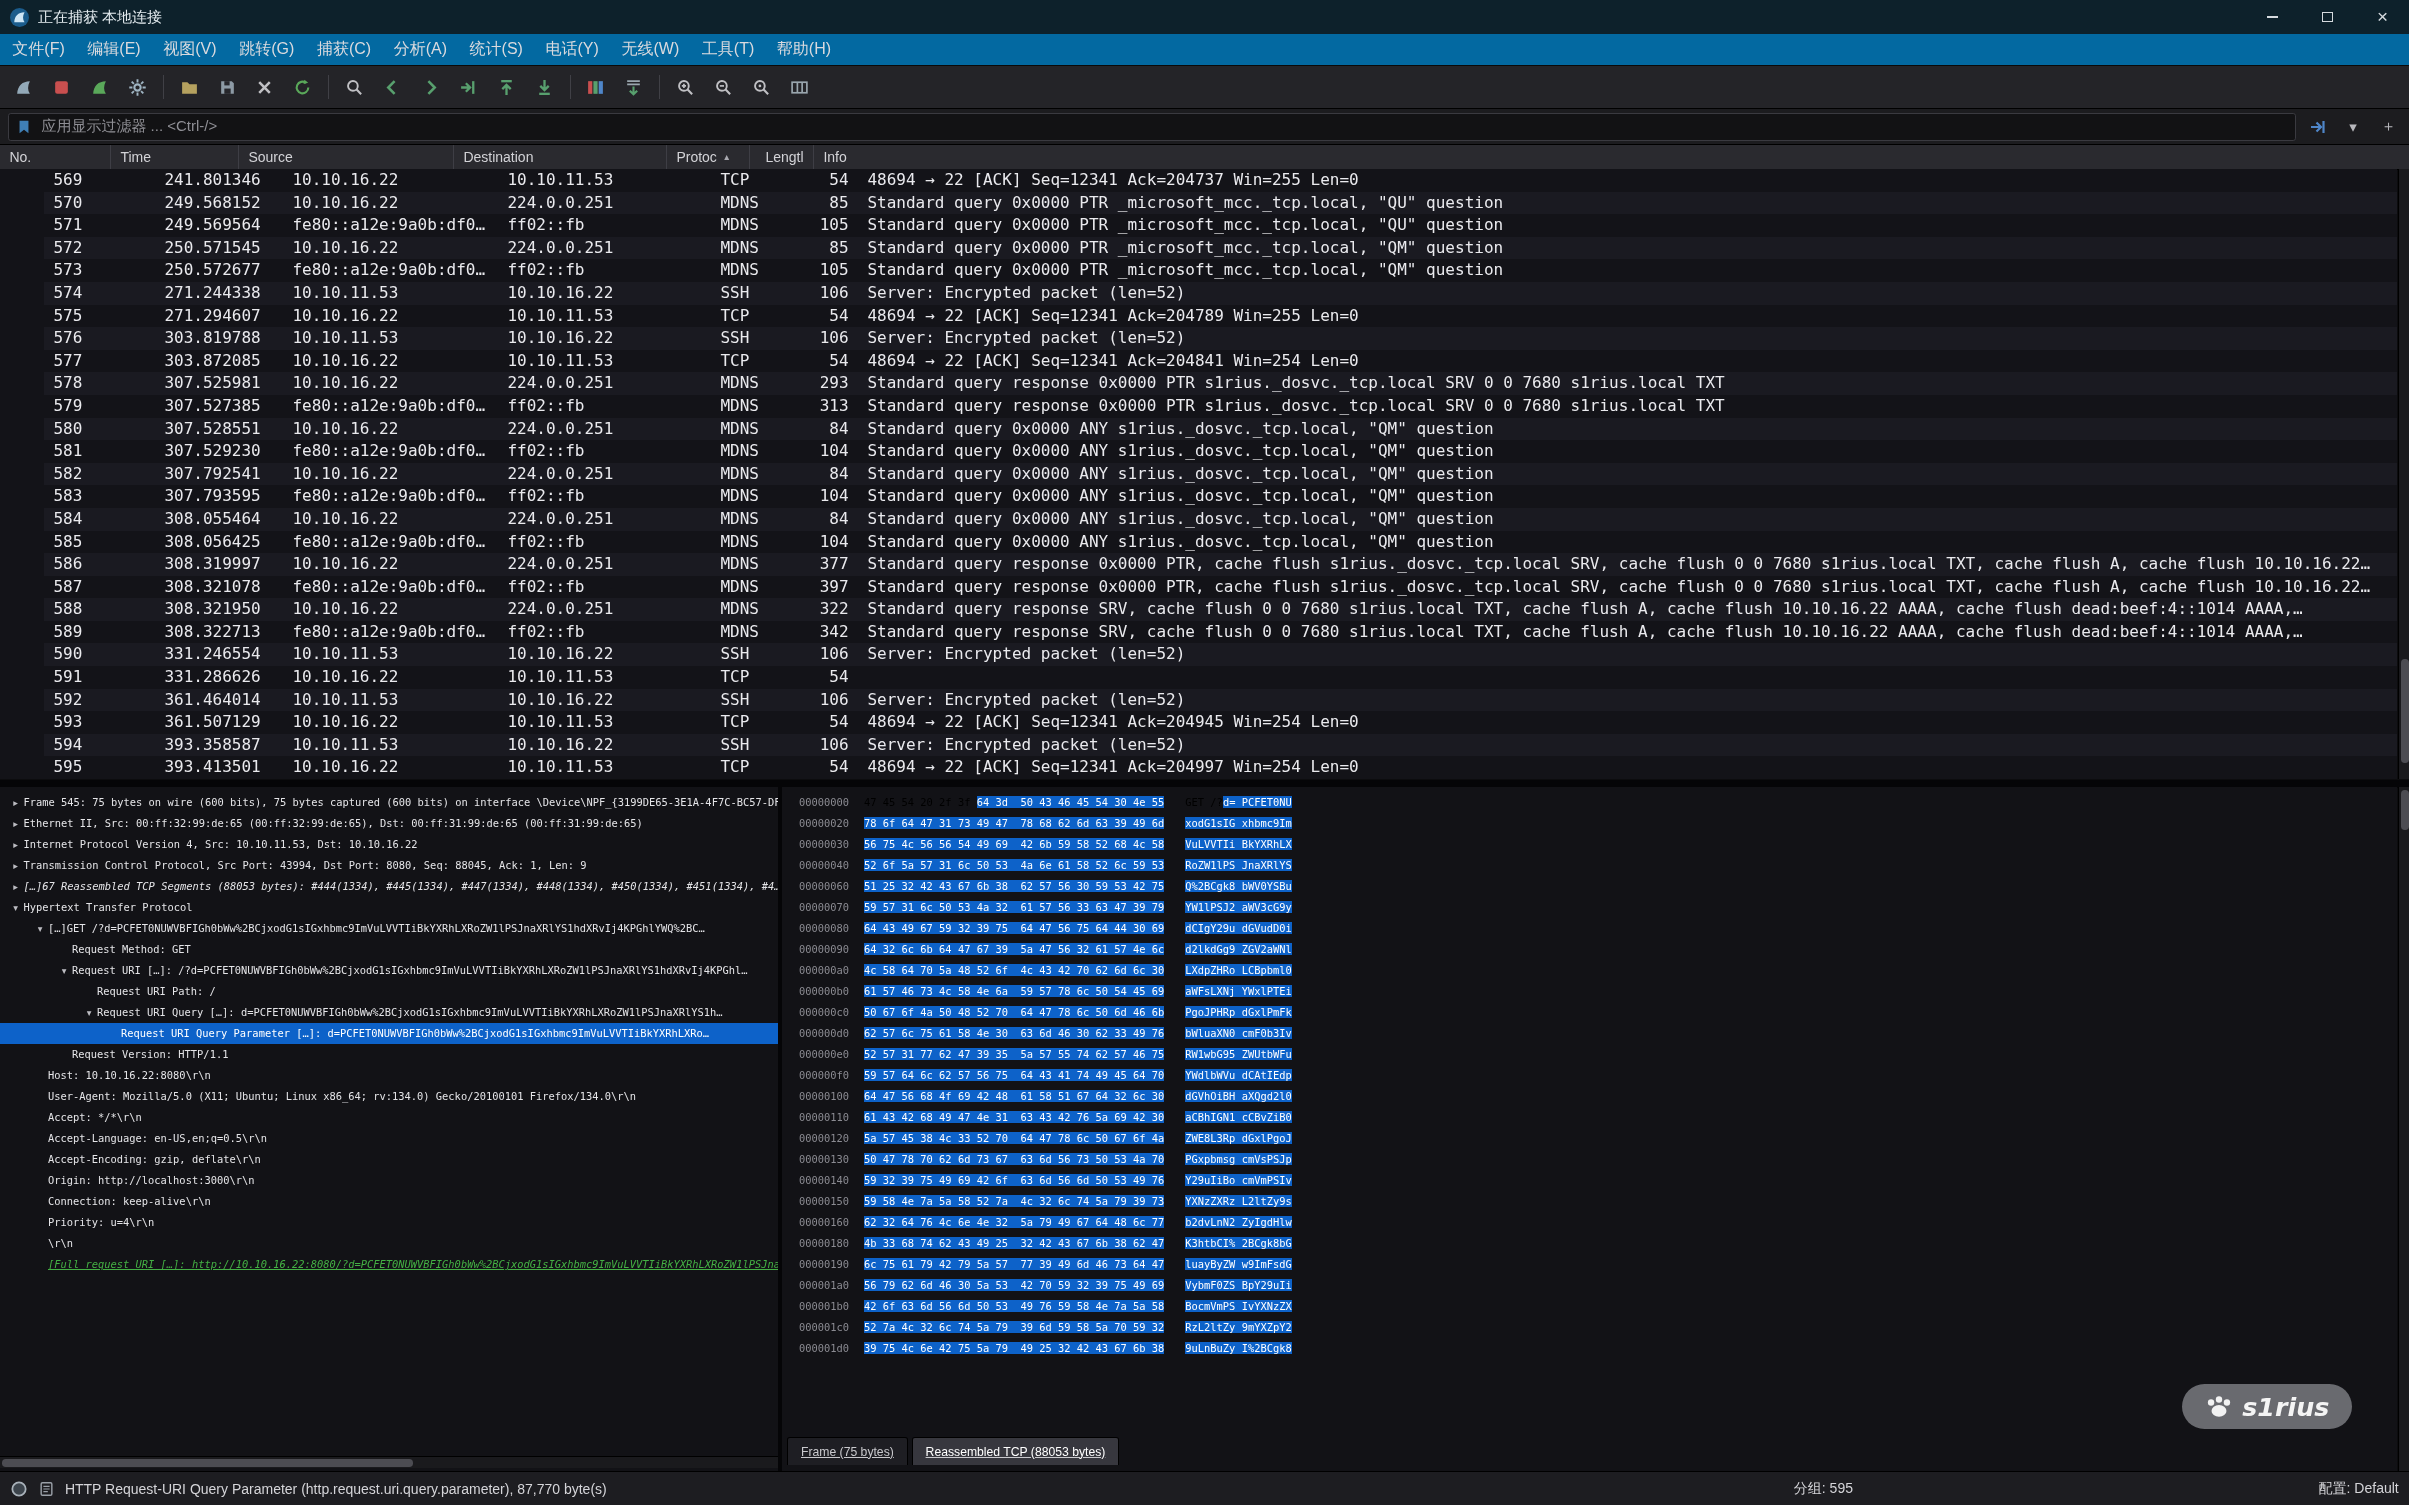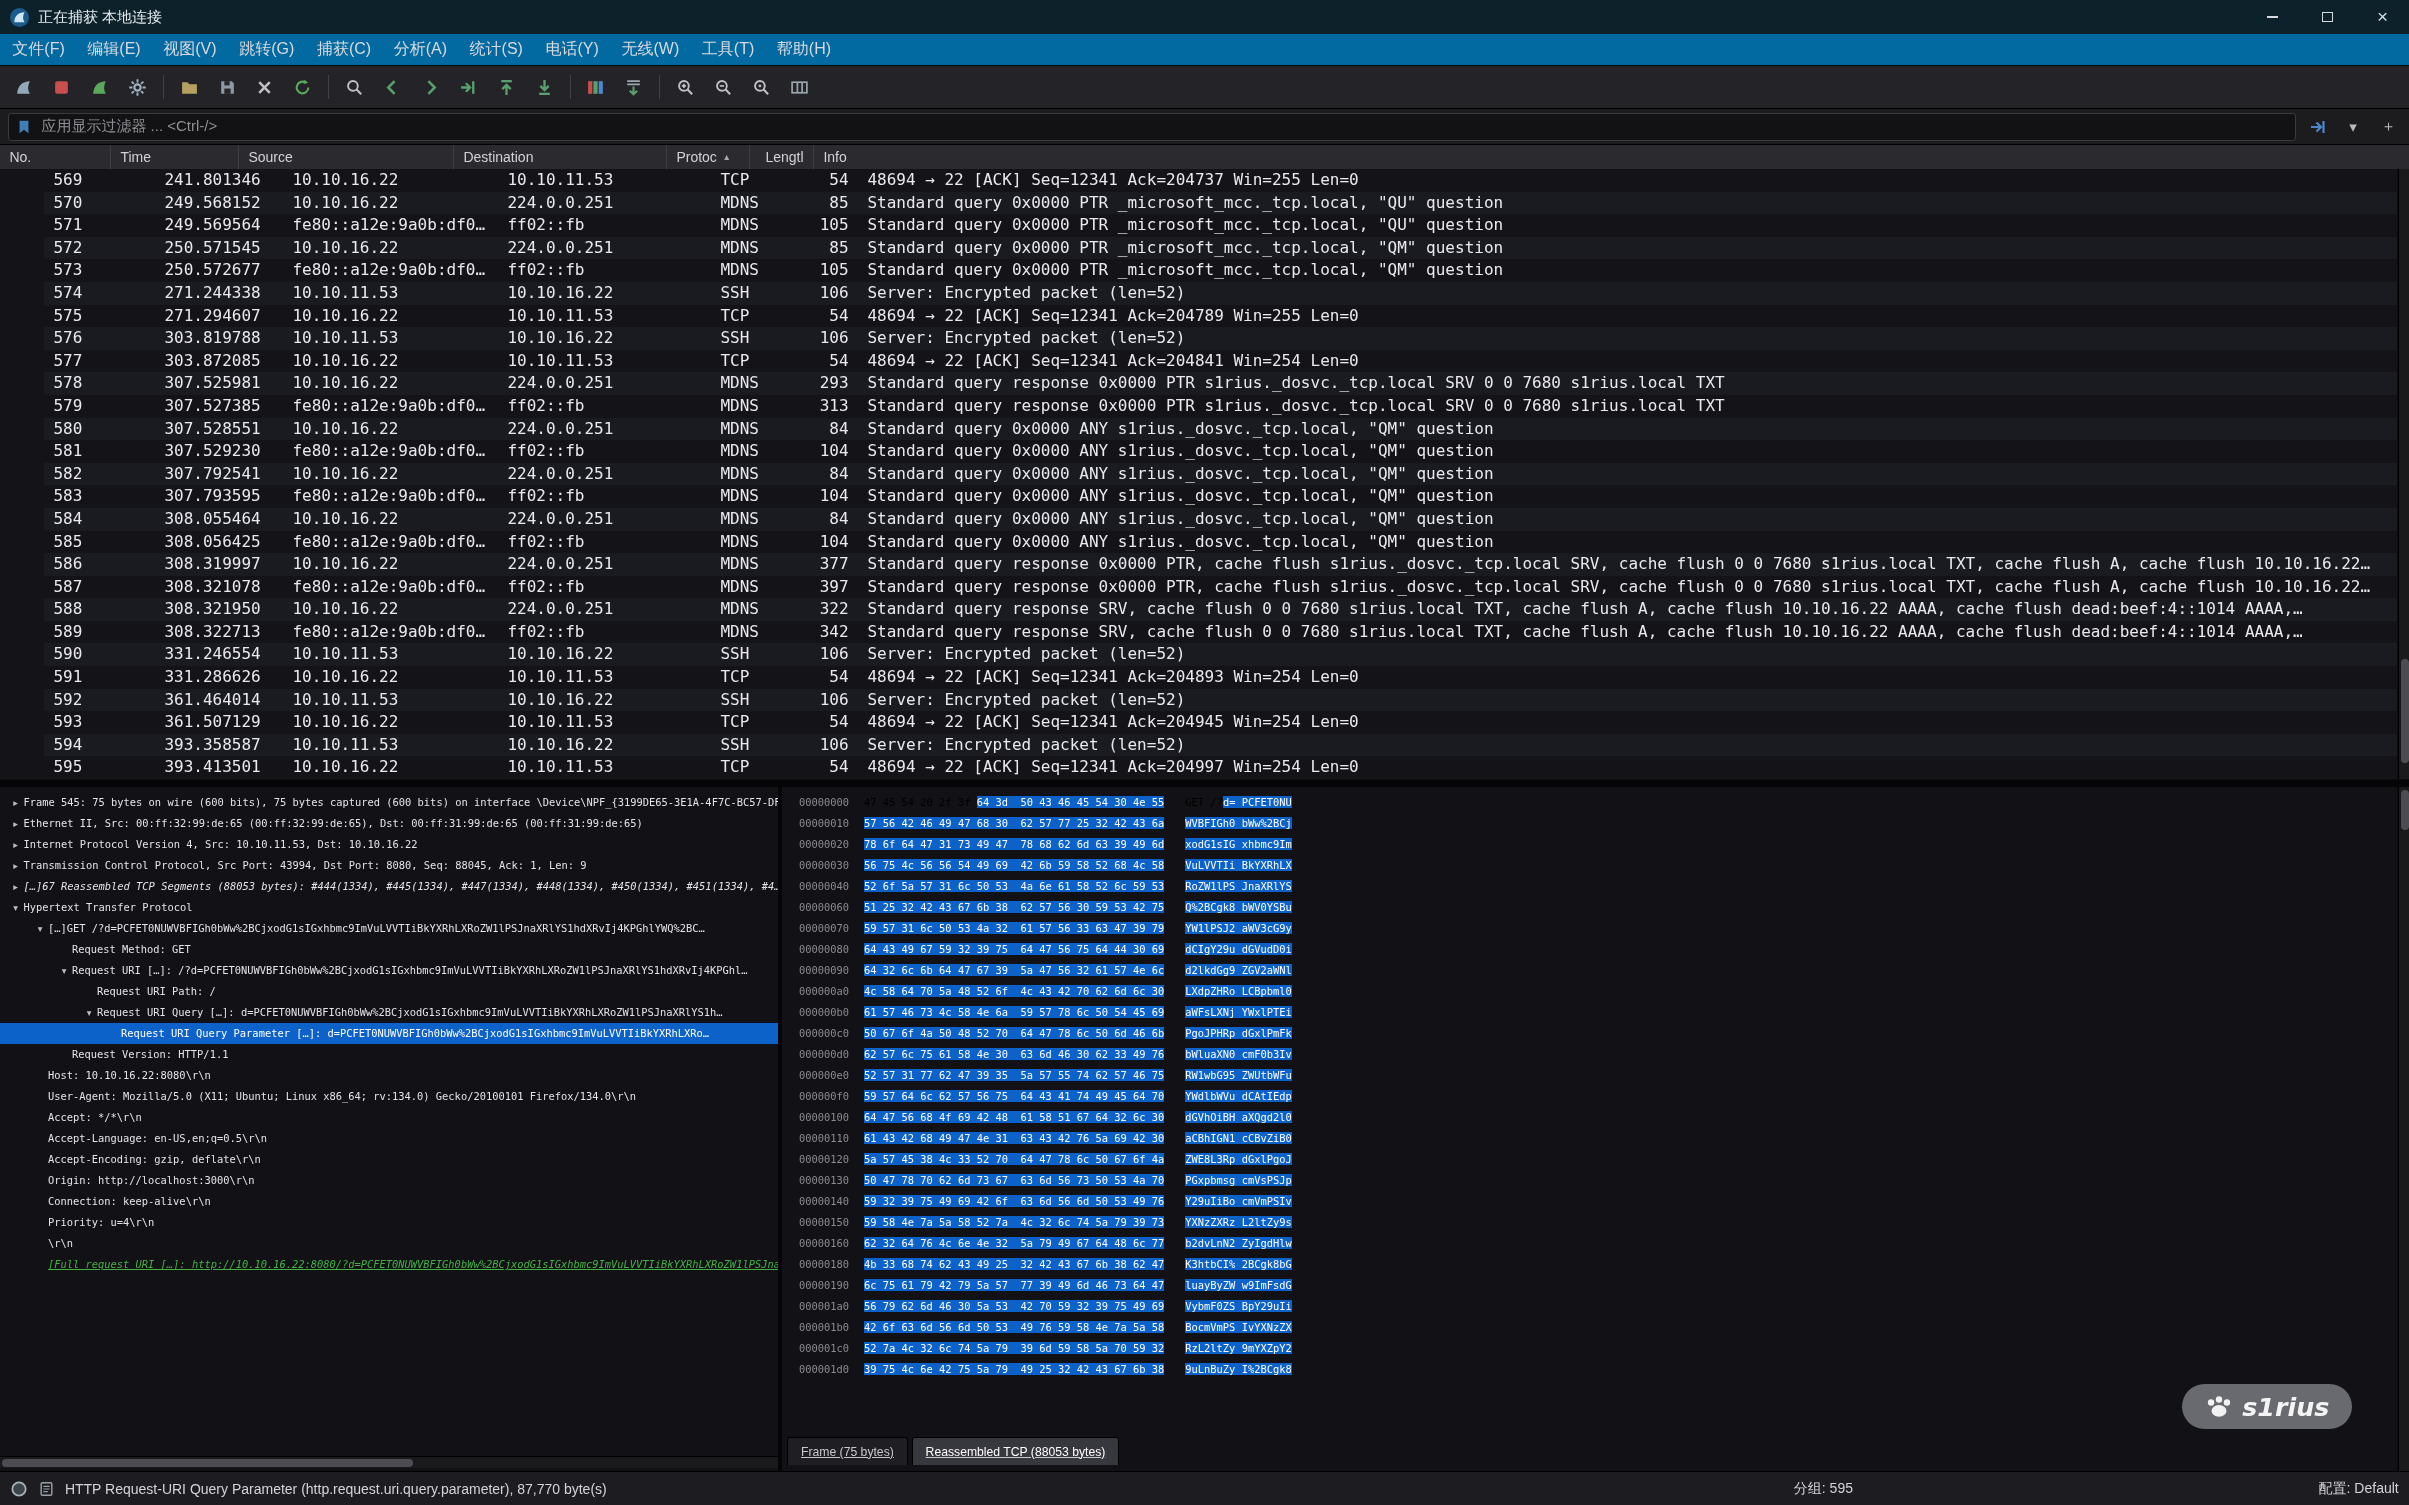--- a/index.html
+++ b/index.html
@@ -528,21 +528,20 @@
       <span class="c5">106</span>
       <span class="c6">Server: Encrypted packet (len=52)</span>
     </div>
     <div class="pl-row">
       <span class="c0">591</span>
       <span class="c1">331.286626</span>
       <span class="c2">10.10.16.22</span>
       <span class="c3">10.10.11.53</span>
       <span class="c4">TCP</span>
       <span class="c5">54</span>
-      <span class="c6">48694 → 22 [ACK] Seq=12341 Ack=204893 Win=254 Len=0</span>
     </div>
     <div class="pl-row alt">
       <span class="c0">592</span>
       <span class="c1">361.464014</span>
       <span class="c2">10.10.11.53</span>
       <span class="c3">10.10.16.22</span>
       <span class="c4">SSH</span>
       <span class="c5">106</span>
       <span class="c6">Server: Encrypted packet (len=52)</span>
     </div>
@@ -675,21 +674,20 @@
     </div>
   </div>
 <div class="hscroll">
   <div class="hthumb" style="left:1.9px;width:411px;"></div>
 </div>
 
 <div class="vdivider"></div>
 
 <div class="bytes">
     <div class="hex-row"><span class="off">00000000</span><span class="hx"><span>47 45 54 20 2f 3f </span><span class="hl">64 3d  50 43 46 45 54 30 4e 55</span></span><span class="as"><span>GET /?</span><span class="hl">d= PCFET0NU</span></span></div>
-    <div class="hex-row"><span class="off">00000010</span><span class="hx"><span class="hl">57 56 42 46 49 47 68 30  62 57 77 25 32 42 43 6a</span></span><span class="as"><span class="hl">WVBFIGh0 bWw%2BCj</span></span></div>
     <div class="hex-row"><span class="off">00000020</span><span class="hx"><span class="hl">78 6f 64 47 31 73 49 47  78 68 62 6d 63 39 49 6d</span></span><span class="as"><span class="hl">xodG1sIG xhbmc9Im</span></span></div>
     <div class="hex-row"><span class="off">00000030</span><span class="hx"><span class="hl">56 75 4c 56 56 54 49 69  42 6b 59 58 52 68 4c 58</span></span><span class="as"><span class="hl">VuLVVTIi BkYXRhLX</span></span></div>
     <div class="hex-row"><span class="off">00000040</span><span class="hx"><span class="hl">52 6f 5a 57 31 6c 50 53  4a 6e 61 58 52 6c 59 53</span></span><span class="as"><span class="hl">RoZW1lPS JnaXRlYS</span></span></div>
     <div class="hex-row"><span class="off">00000060</span><span class="hx"><span class="hl">51 25 32 42 43 67 6b 38  62 57 56 30 59 53 42 75</span></span><span class="as"><span class="hl">Q%2BCgk8 bWV0YSBu</span></span></div>
     <div class="hex-row"><span class="off">00000070</span><span class="hx"><span class="hl">59 57 31 6c 50 53 4a 32  61 57 56 33 63 47 39 79</span></span><span class="as"><span class="hl">YW1lPSJ2 aWV3cG9y</span></span></div>
     <div class="hex-row"><span class="off">00000080</span><span class="hx"><span class="hl">64 43 49 67 59 32 39 75  64 47 56 75 64 44 30 69</span></span><span class="as"><span class="hl">dCIgY29u dGVudD0i</span></span></div>
     <div class="hex-row"><span class="off">00000090</span><span class="hx"><span class="hl">64 32 6c 6b 64 47 67 39  5a 47 56 32 61 57 4e 6c</span></span><span class="as"><span class="hl">d2lkdGg9 ZGV2aWNl</span></span></div>
     <div class="hex-row"><span class="off">000000a0</span><span class="hx"><span class="hl">4c 58 64 70 5a 48 52 6f  4c 43 42 70 62 6d 6c 30</span></span><span class="as"><span class="hl">LXdpZHRo LCBpbml0</span></span></div>
     <div class="hex-row"><span class="off">000000b0</span><span class="hx"><span class="hl">61 57 46 73 4c 58 4e 6a  59 57 78 6c 50 54 45 69</span></span><span class="as"><span class="hl">aWFsLXNj YWxlPTEi</span></span></div>
     <div class="hex-row"><span class="off">000000c0</span><span class="hx"><span class="hl">50 67 6f 4a 50 48 52 70  64 47 78 6c 50 6d 46 6b</span></span><span class="as"><span class="hl">PgoJPHRp dGxlPmFk</span></span></div>

